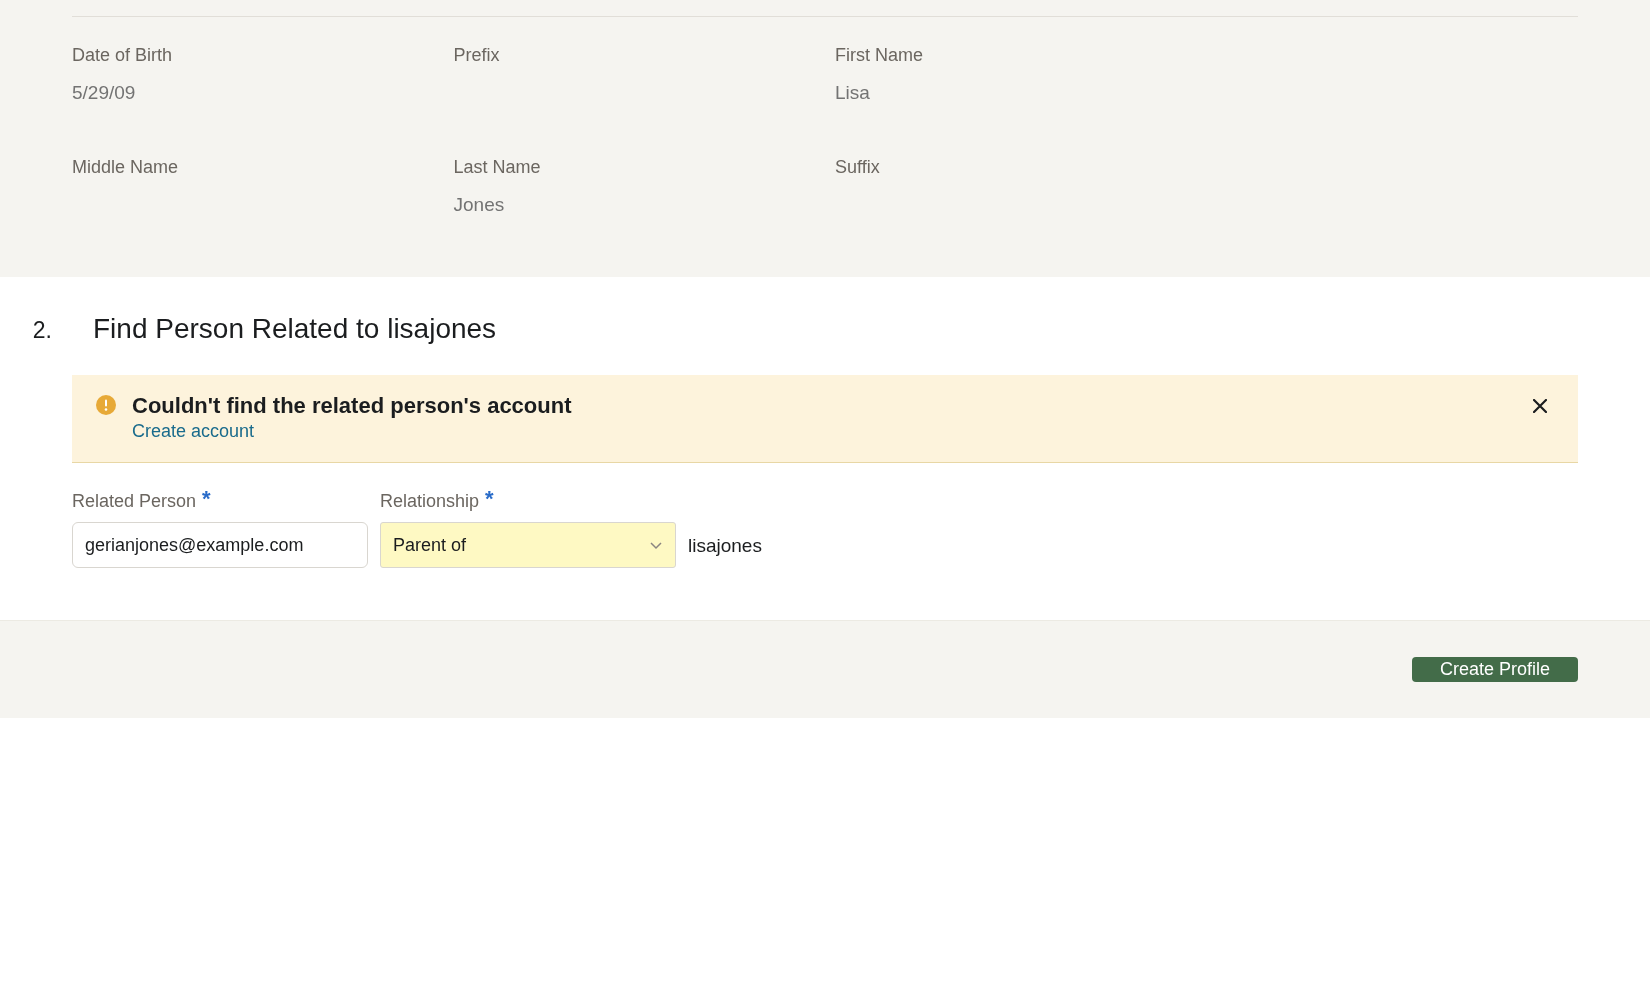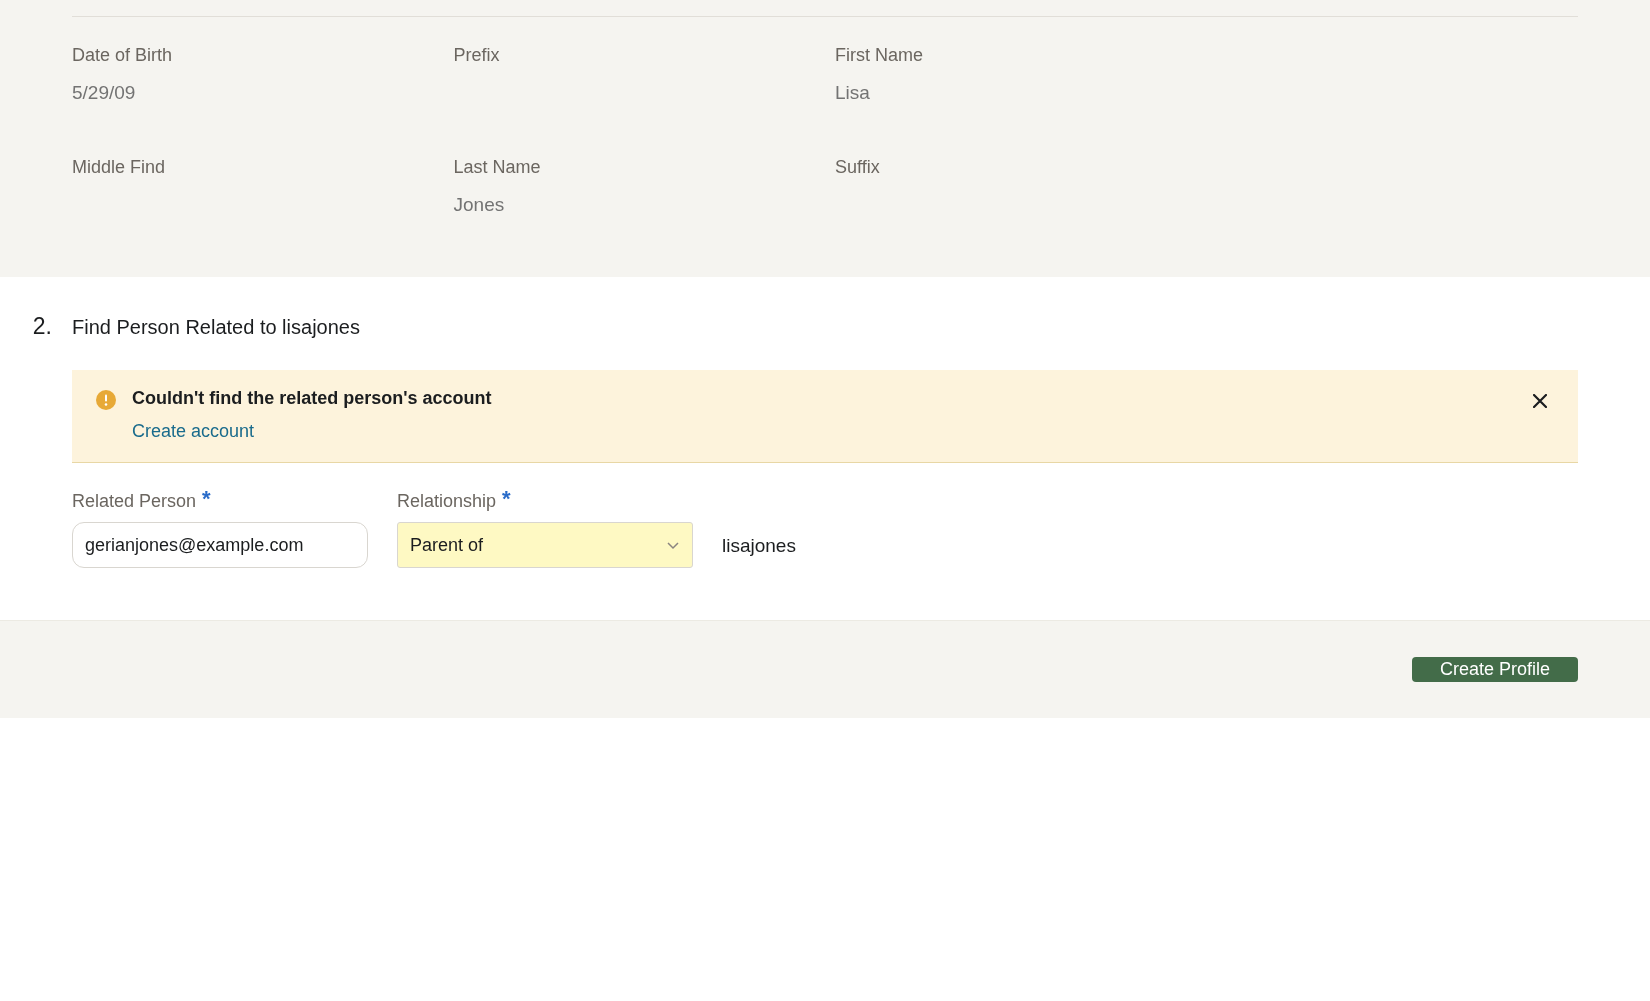--- a/index.html
+++ b/index.html
@@ -53,23 +53,24 @@
     gap: 20px;
   }
   .step-number {
     font-size: 23px;
     color: #1b1d1f;
     width: 24px;
     text-align: right;
     flex-shrink: 0;
   }
   .step-title {
-    font-size: 20px;
+    font-size: 28px;
     font-weight: 400;
     color: #1b1d1f;
+    margin-left: 21px;
   }
   .step-body {
     margin-left: 44px;
     margin-top: 30px;
   }
 
   .alert {
     background: #fdf3dc;
     border-bottom: 1px solid #e8d7a5;
     padding: 18px 24px 20px 24px;
@@ -79,24 +80,24 @@
     position: relative;
   }
   .alert-icon {
     width: 20px;
     height: 20px;
     flex-shrink: 0;
     margin-top: 2px;
   }
   .alert-content { flex: 1; }
   .alert-title {
-    font-size: 18px;
+    font-size: 22px;
     font-weight: 700;
     color: #1b1d1f;
-    margin-bottom: 12px;
+    margin-bottom: 2px;
   }
   .alert-link {
     font-size: 18px;
     color: #1a6b8c;
     text-decoration: none;
     cursor: pointer;
   }
   .alert-close {
     background: none;
     border: none;
@@ -105,21 +106,21 @@
     width: 28px;
     height: 28px;
     display: flex;
     align-items: center;
     justify-content: center;
   }
   .alert-close svg { width: 14px; height: 14px; }
 
   .form-row {
     display: flex;
-    gap: 29px;
+    gap: 12px;
     margin-top: 28px;
     align-items: flex-end;
   }
   .form-field {}
   .field-label {
     font-size: 18px;
     color: #6b6660;
     margin-bottom: 10px;
     display: flex;
     align-items: flex-start;
@@ -130,21 +131,21 @@
     font-size: 22px;
     font-weight: 700;
     line-height: 12px;
     position: relative;
     top: 2px;
   }
   .text-input {
     width: 296px;
     height: 46px;
     border: 1px solid #d9d6d0;
-    border-radius: 12px;
+    border-radius: 6px;
     padding: 0 12px;
     font-size: 18px;
     color: #1b1d1f;
     font-family: inherit;
     outline: none;
   }
   .select-wrap {
     position: relative;
     width: 296px;
     height: 46px;
@@ -208,21 +209,21 @@
       <div class="info-label">Prefix</div>
       <div class="info-value"></div>
     </div>
     <div class="info-cell">
       <div class="info-label">First Name</div>
       <div class="info-value">Lisa</div>
     </div>
     <div class="info-cell"></div>
 
     <div class="info-cell">
-      <div class="info-label">Middle Find</div>
+      <div class="info-label">Middle Name</div>
       <div class="info-value"></div>
     </div>
     <div class="info-cell">
       <div class="info-label">Last Name</div>
       <div class="info-value">Jones</div>
     </div>
     <div class="info-cell">
       <div class="info-label">Suffix</div>
       <div class="info-value"></div>
     </div>

